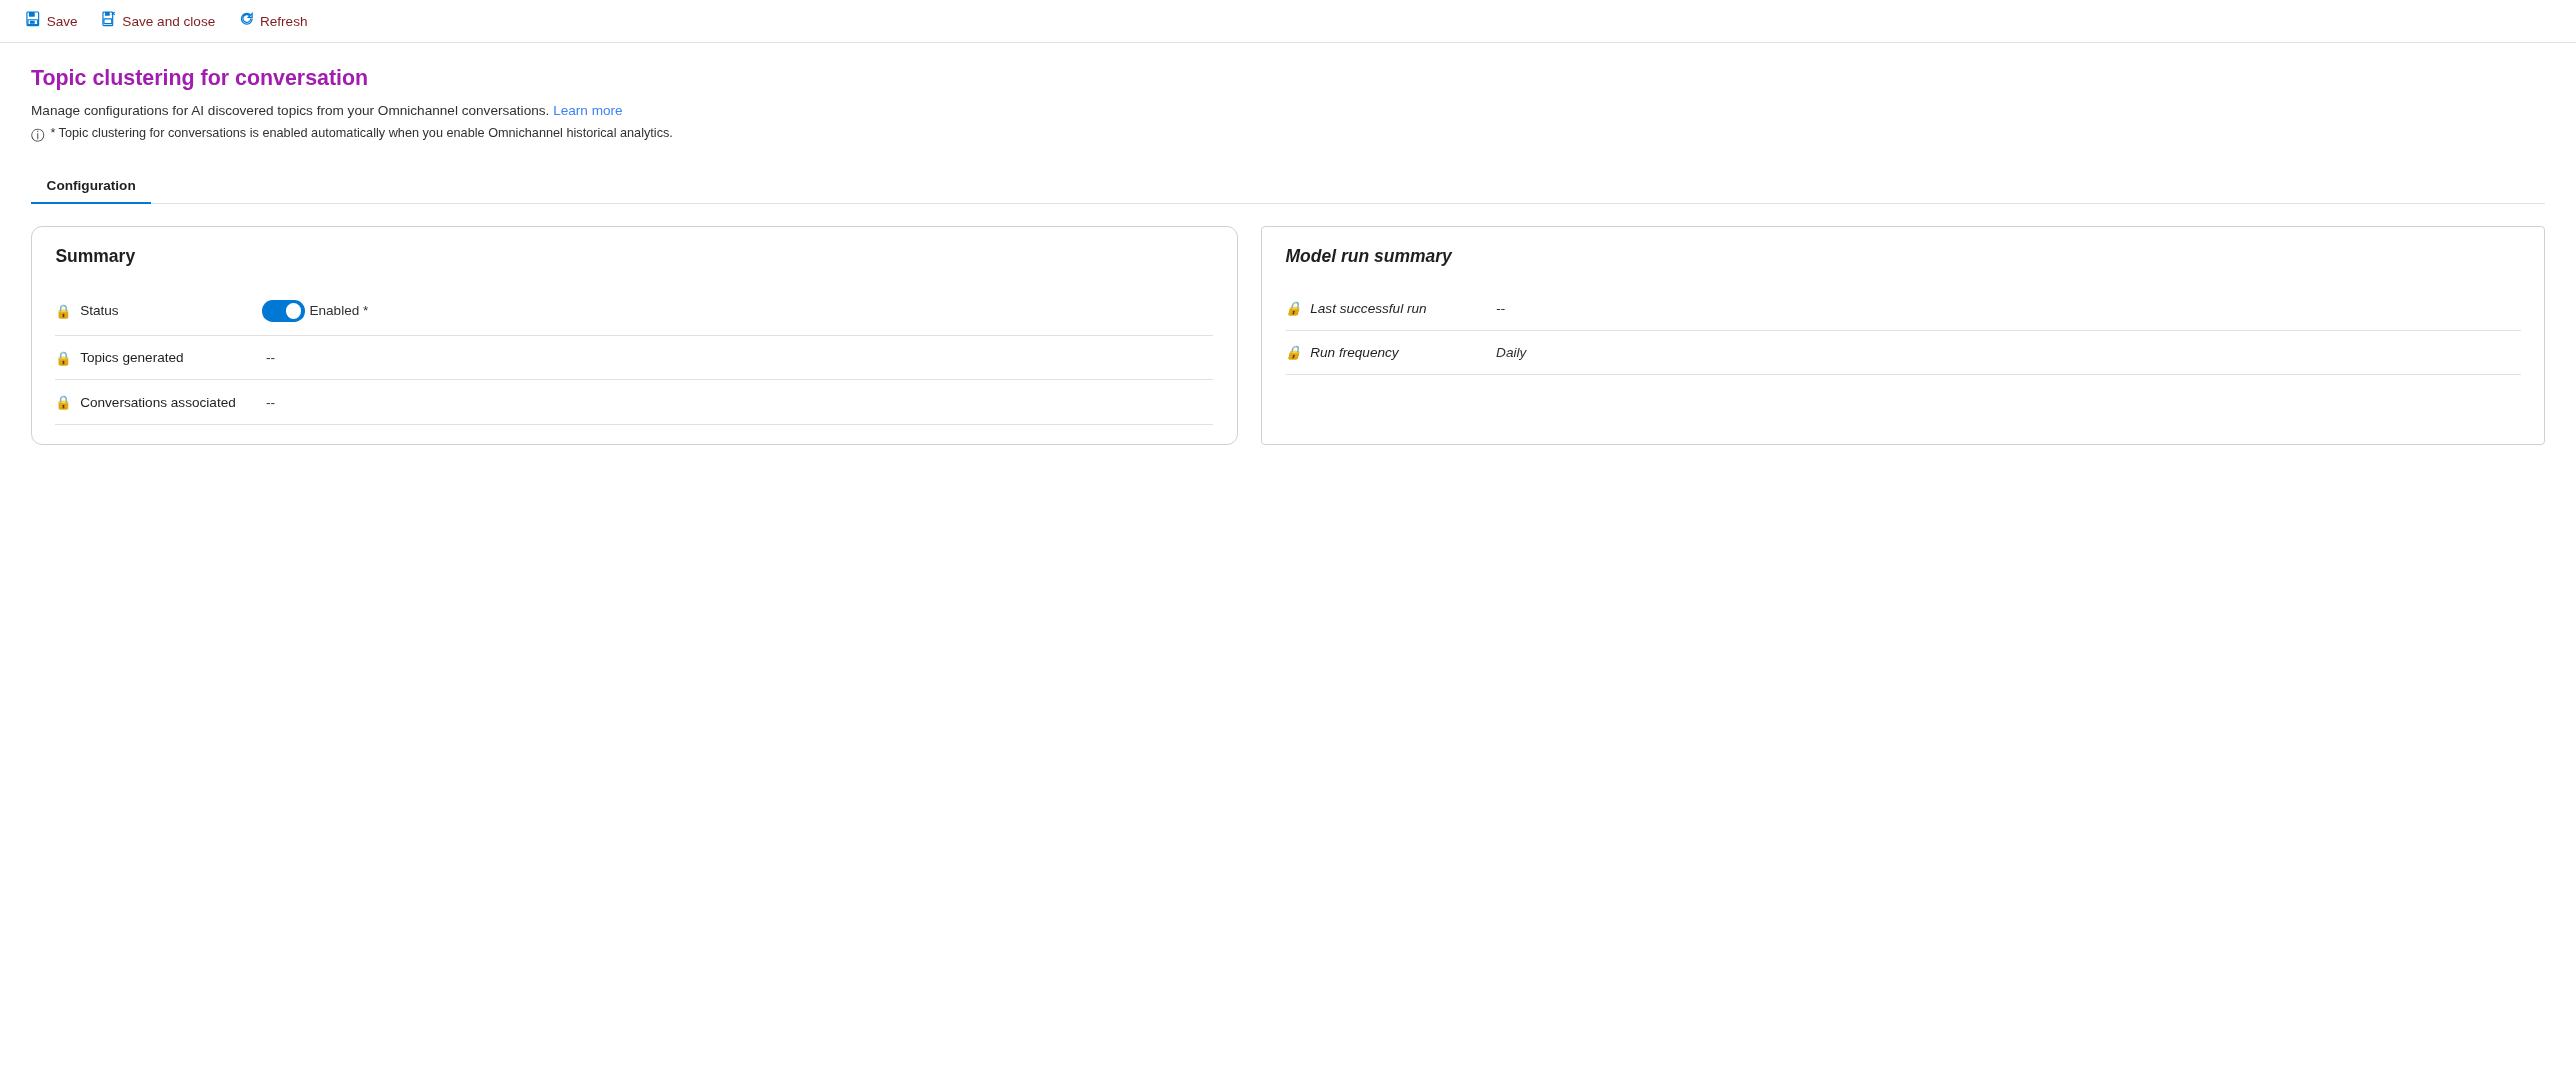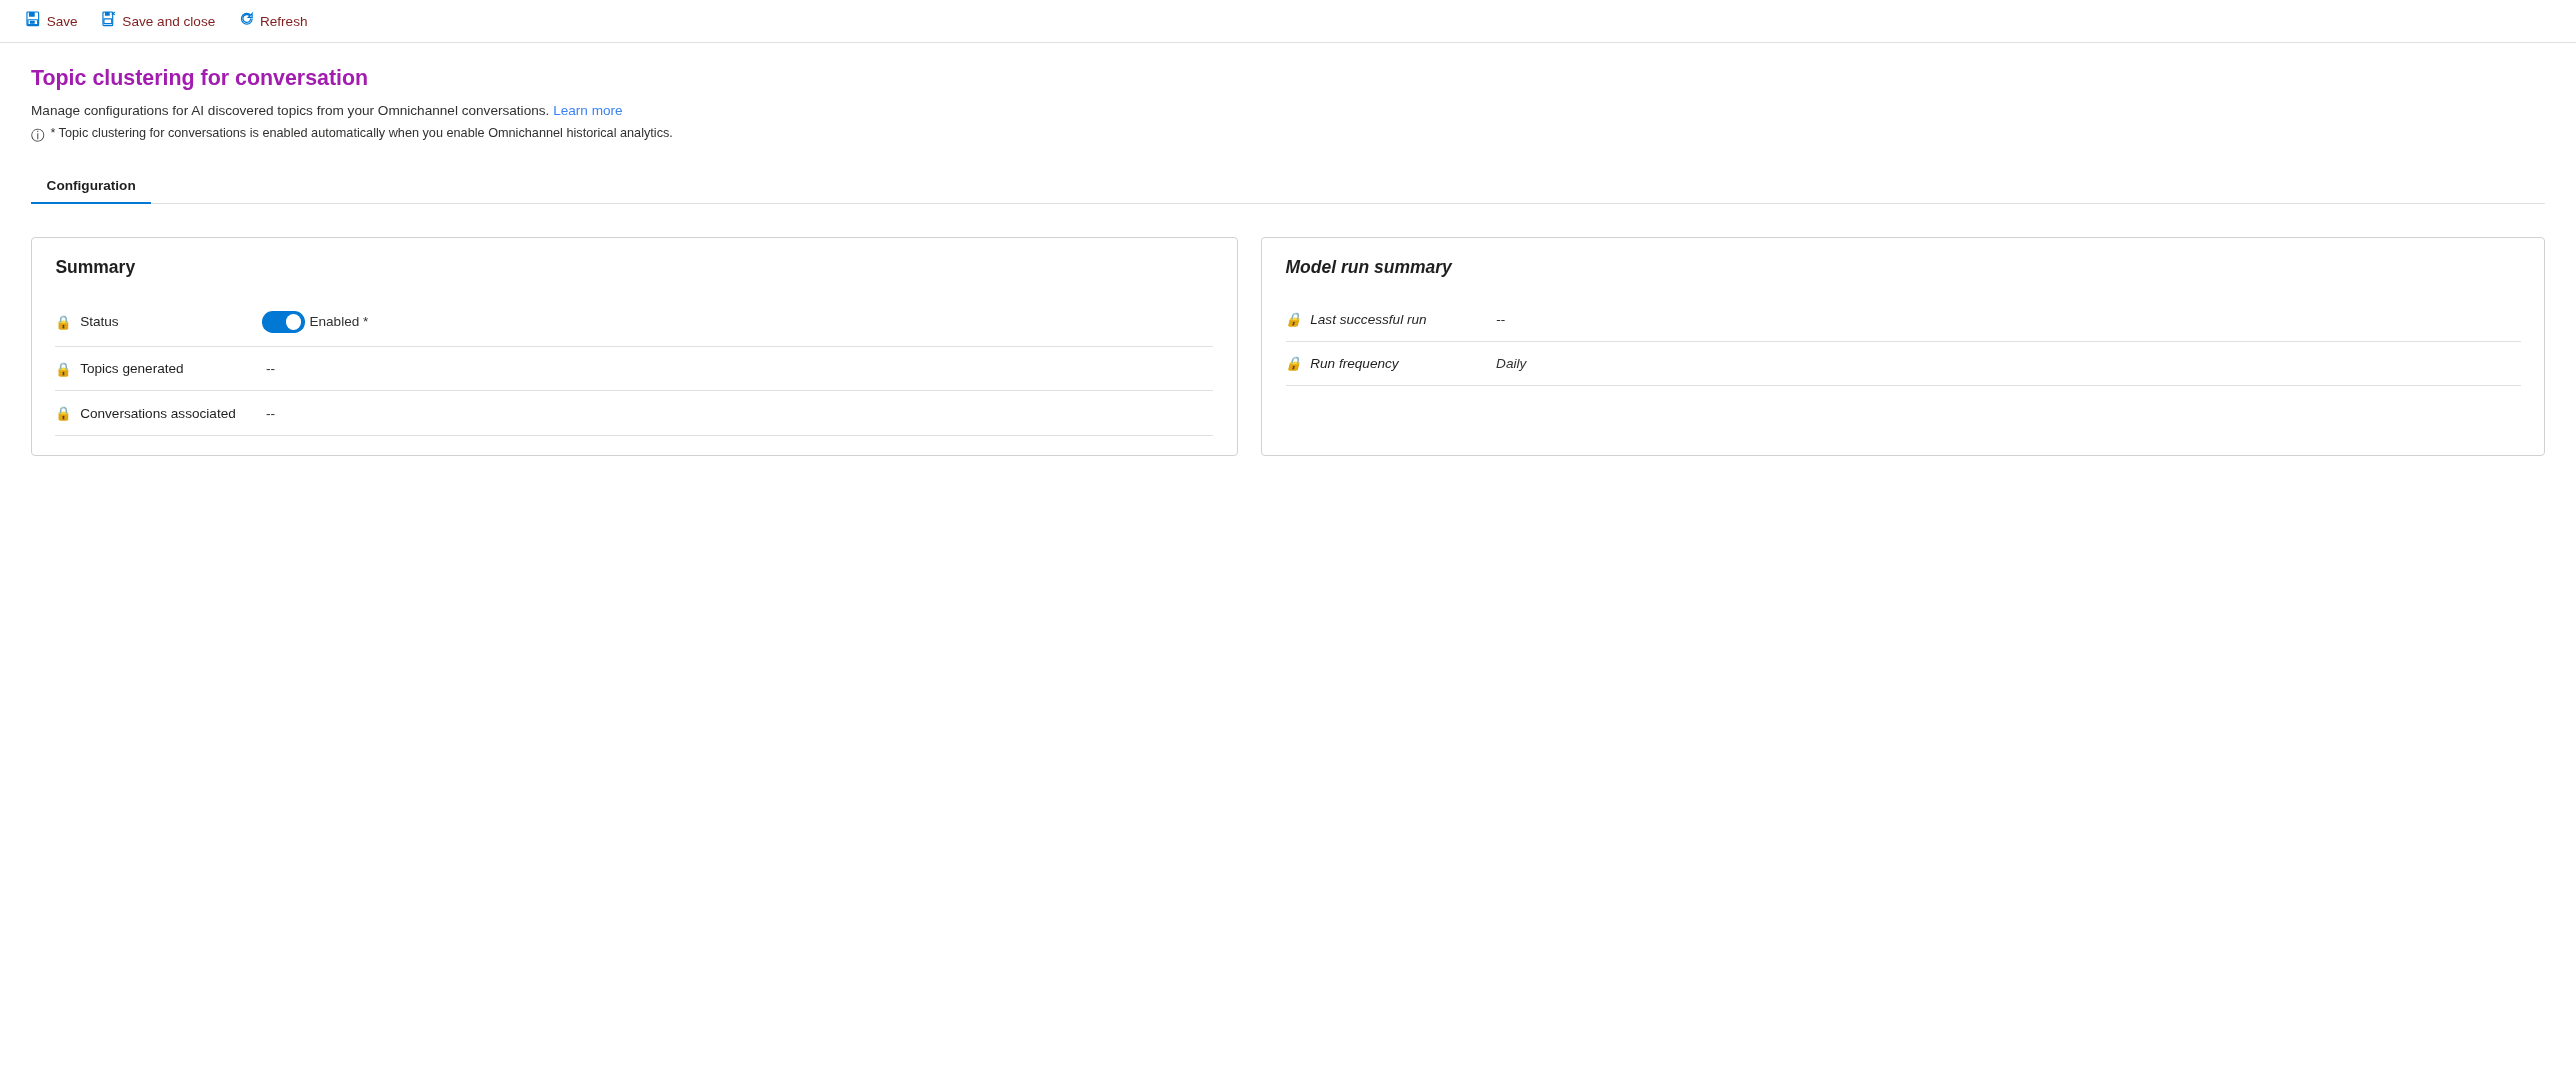--- a/index.html
+++ b/index.html
@@ -79,21 +79,21 @@
       font-size: 13.6px;
       color: #323130;
       margin-top: 1px;
       flex-shrink: 0;
     }
 
     
     .tabs {
       display: flex;
       border-bottom: 1px solid #e0e0e0;
-      margin-bottom: 33px;
+      margin-bottom: 22px;
     }
 
     .tab {
       padding: 9.7px 15.6px;
       font-size: 13.6px;
       cursor: pointer;
       border: none;
       background: transparent;
       color: #323130;
       position: relative;
@@ -122,20 +122,21 @@
 
     .card {
       border: 1px solid #d1d1d1;
       border-radius: 3.9px;
       padding: 19.5px 23.4px;
       background: #ffffff;
     }
 
     .card-left {
       flex: 0 0 48%;
+      border-radius: 11px;
     }
 
     .card-right {
       flex: 1;
       font-style: italic;
     }
 
     .card-title {
       font-size: 17.5px;
       font-weight: 600;

